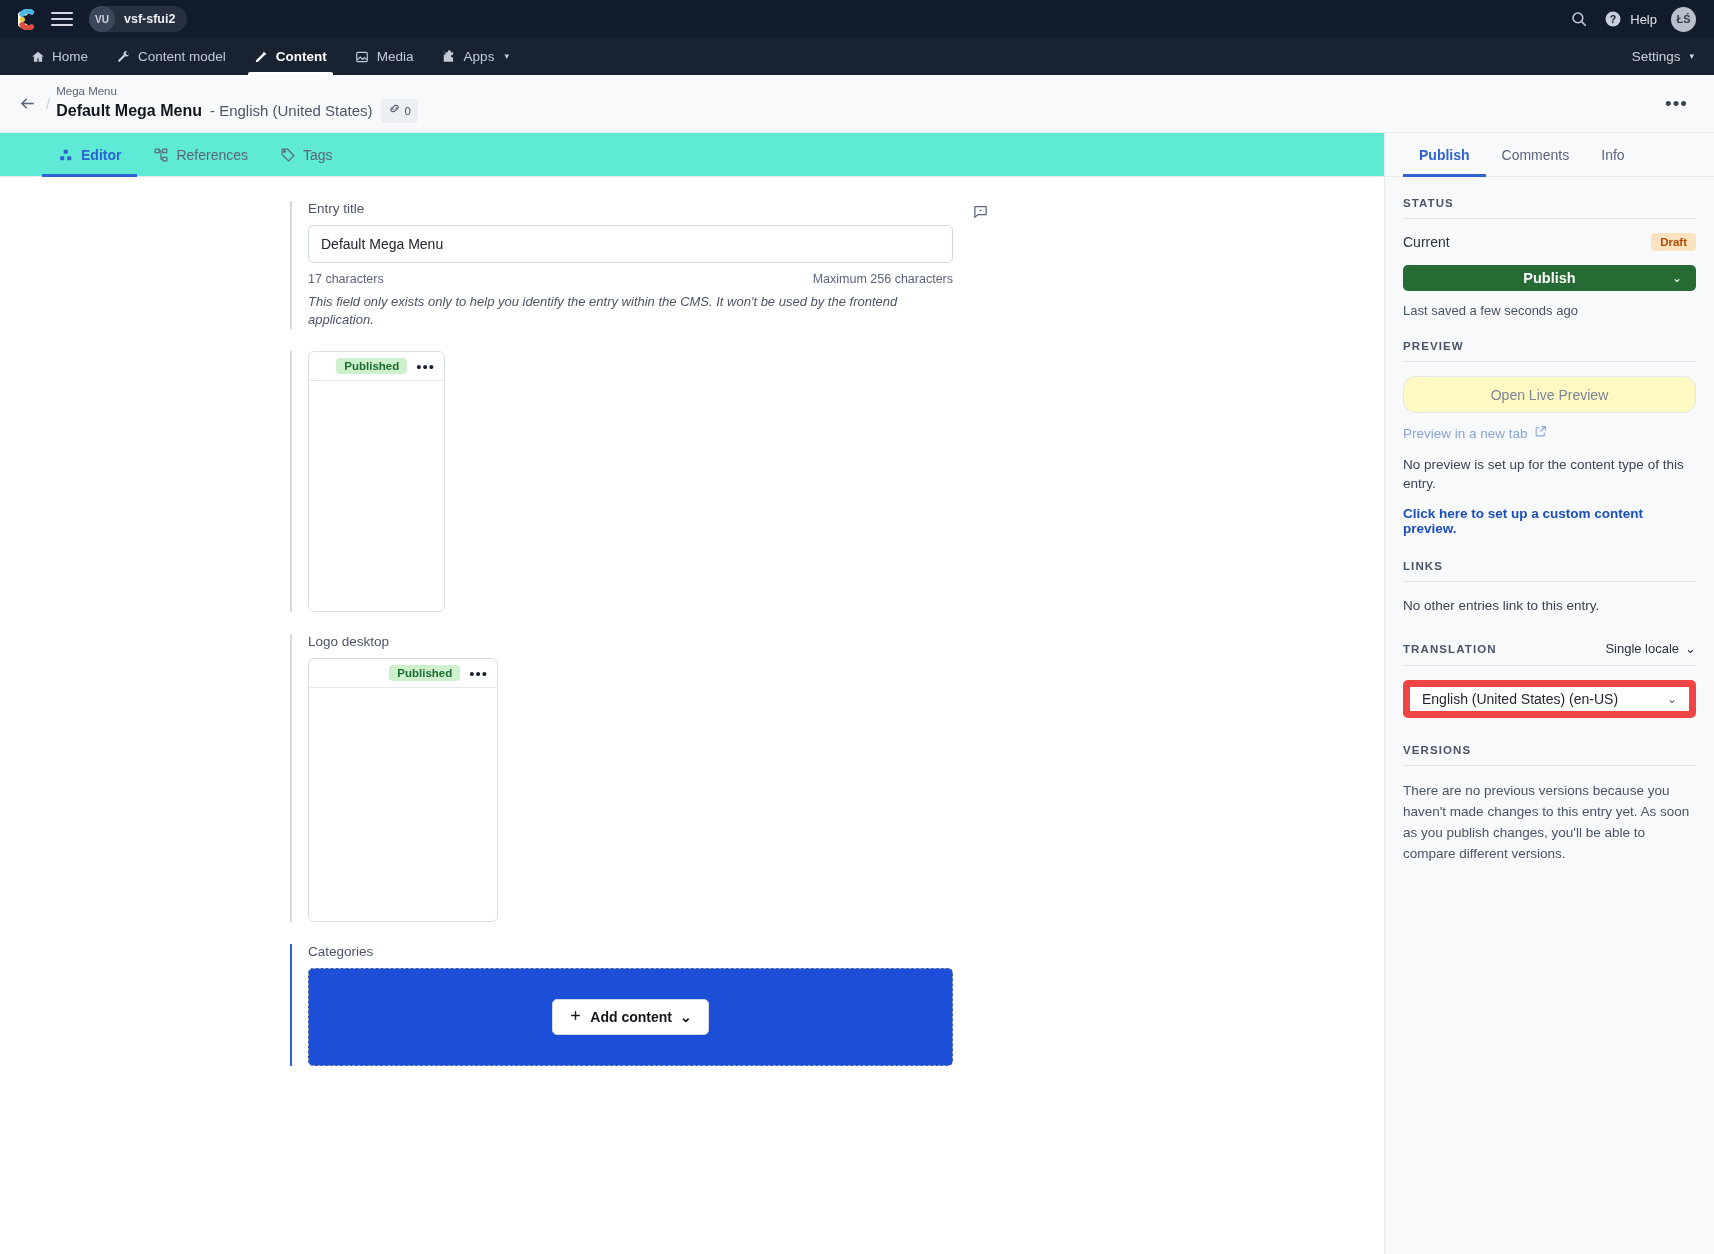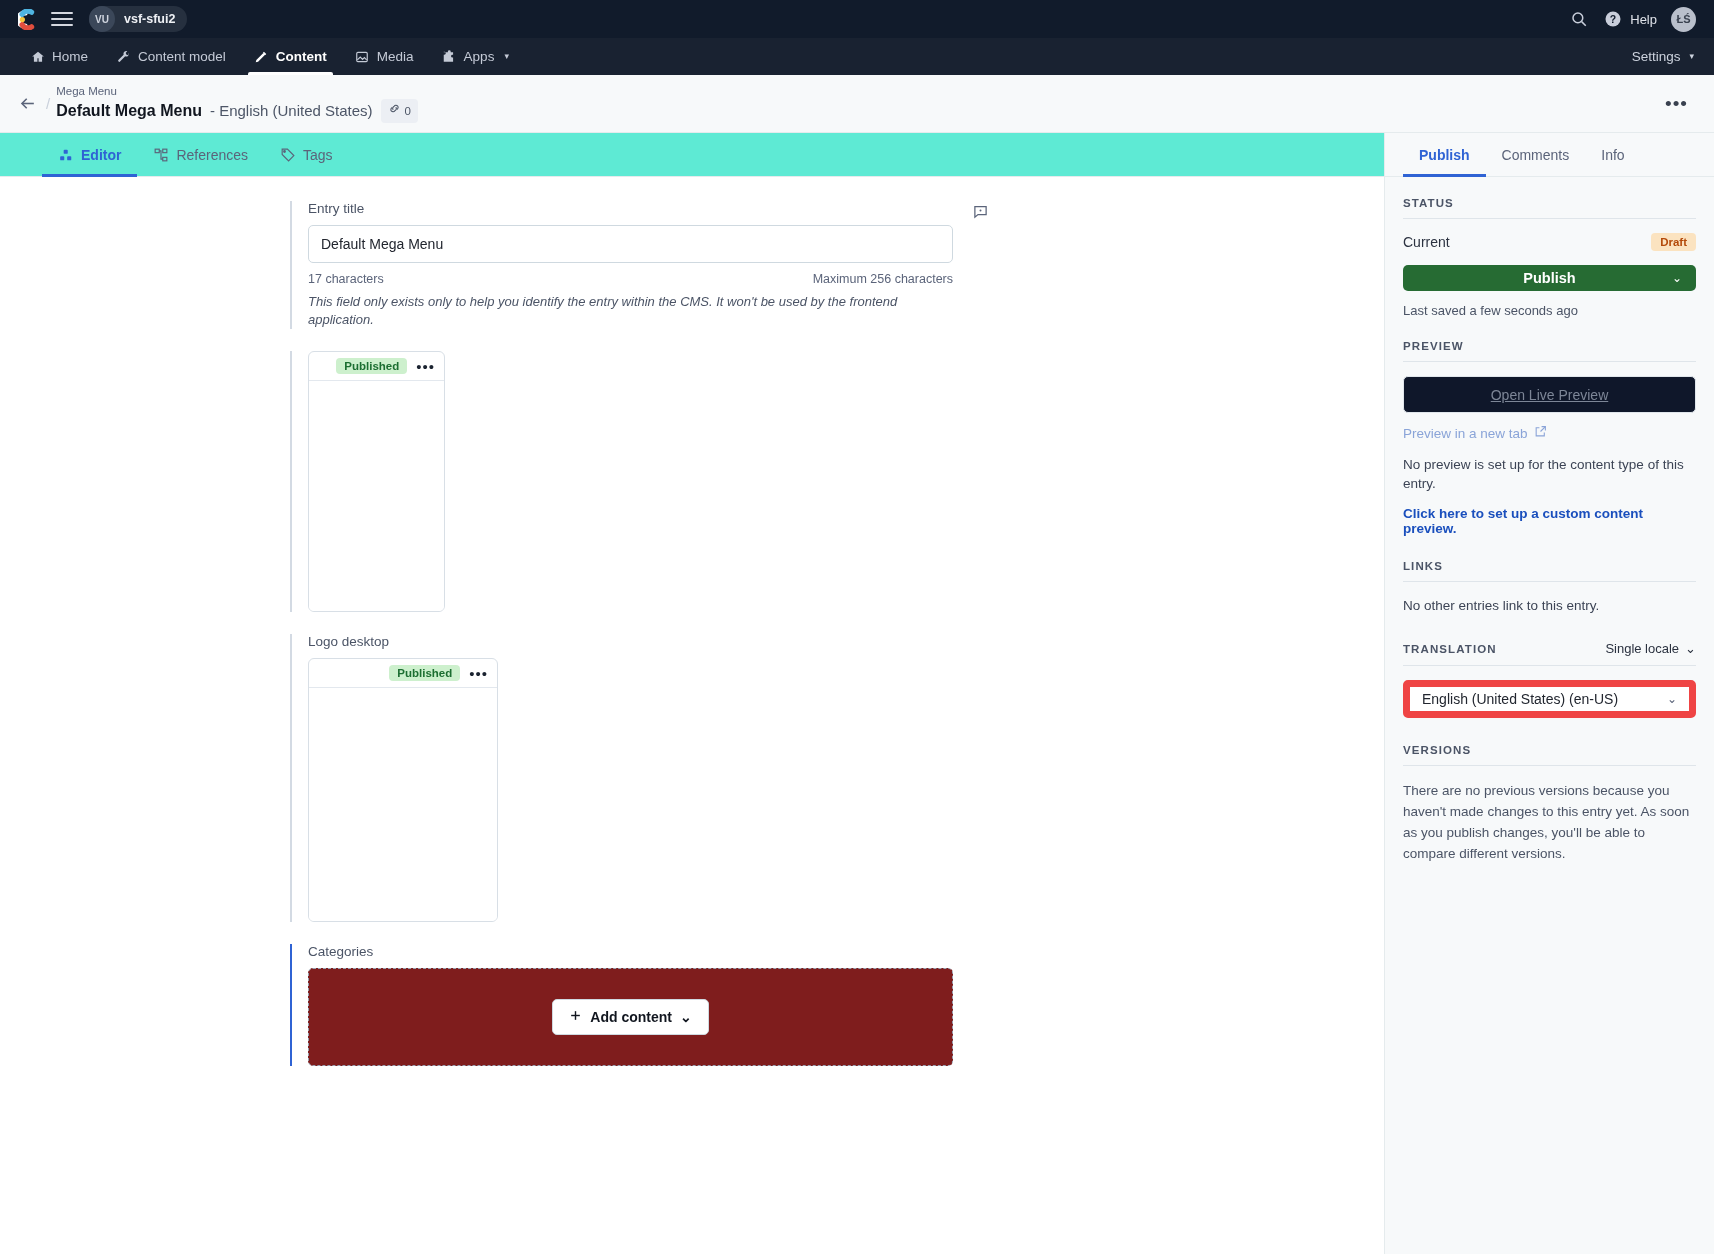--- a/index.html
+++ b/index.html
@@ -229,21 +229,21 @@
     border-radius: 4px; padding: 2px 8px;
   }
   .card-dots { color: #1b2330; font-size: 15px; letter-spacing: 1px; cursor: pointer; line-height: 1; }
   .asset-body { width: 100%; height: calc(100% - 29px); background: #fff; }
 
   
   .dropzone {
     width: 645px; height: 98px;
     border: 1px dashed #9aa4b4; border-radius: 5px;
     display: flex; align-items: center; justify-content: center;
-    background: #7f1d1d;
+    background: #1d4ed8;
   }
   .add-content-btn {
     display: inline-flex; align-items: center; gap: 8px;
     height: 36px; padding: 0 16px;
     border: 1px solid #cfd9e0; border-radius: 5px;
     background: #fff; color: #11161f;
     font-size: 14px; font-weight: bold; cursor: pointer;
     font-family: "Liberation Sans", sans-serif;
   }
 
@@ -278,24 +278,24 @@
     background: #266b33; border: none; border-radius: 5px;
     color: #fff; font-size: 14.5px; font-weight: bold;
     display: flex; align-items: center; justify-content: center;
     position: relative; cursor: pointer;
     font-family: "Liberation Sans", sans-serif;
   }
   .publish-btn .chev { position: absolute; right: 14px; font-size: 12px; font-weight: normal;}
   .last-saved { font-size: 13px; color: #4b5466; margin-top: 12px; margin-bottom: 22px; }
   .ghost-btn {
     width: 100%; height: 37px;
-    border: 1px solid #e0e6eb; border-radius: 5px;
-    background: #0f172a; color: #7d8697;
+    border: 1px solid #e0e6eb; border-radius: 12px;
+    background: #fef9c3; color: #7d8697;
     font-size: 14px; display: flex; align-items: center; justify-content: center;
-    cursor: pointer; font-family: "Liberation Sans", sans-serif; text-decoration: underline;
+    cursor: pointer; font-family: "Liberation Sans", sans-serif;
   }
   .link-row {
     display: inline-flex; align-items: center; gap: 6px;
     color: #8aa4d8; font-size: 13.5px; margin-top: 12px; cursor: pointer;
   }
   .side-note { font-size: 13.5px; color: #3c4455; line-height: 19px; margin-top: 13px; }
   .side-link {
     display: block; font-size: 13.5px; font-weight: bold;
     color: #1a4fbd; margin-top: 13px; margin-bottom: 24px; cursor: pointer;
   }

